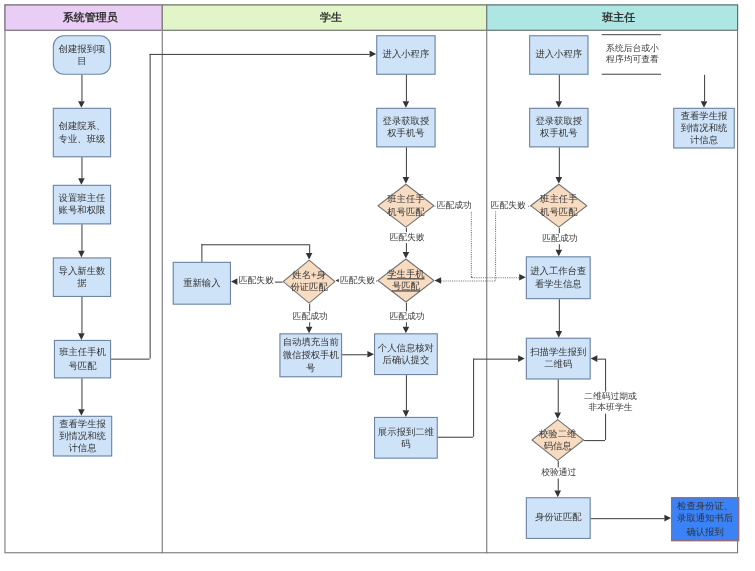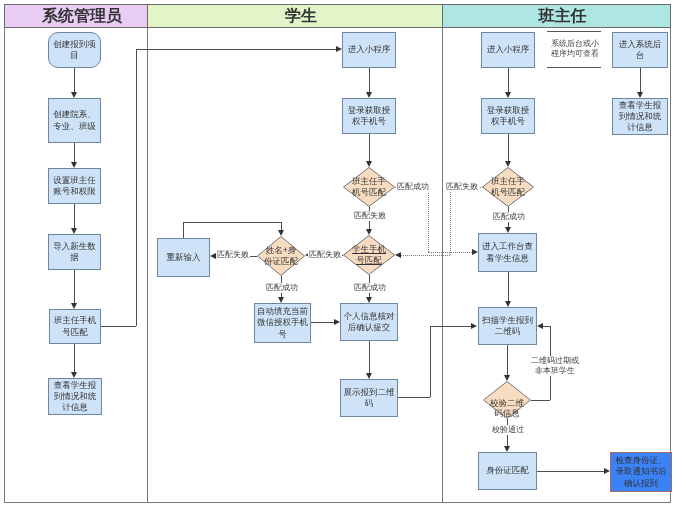--- a/index.html
+++ b/index.html
@@ -1,20 +1,20 @@
 <!DOCTYPE html>
 <html><head>
 <meta charset="utf-8">
 <style>
   html,body{margin:0;padding:0;background:#fff;}
   .canvas{position:relative;width:686px;height:519px;background:#fff;
     font-family:"Liberation Sans","DejaVu Sans",sans-serif;overflow:hidden;}
   .frame{position:absolute;border:1px solid #787878;box-sizing:border-box;background:#fff;}
   .hdr{position:absolute;border:1px solid #6b6b6b;box-sizing:border-box;display:flex;
-    align-items:center;justify-content:center;font-size:16px;font-weight:bold;color:#333;padding-left:12px;}
+    align-items:center;justify-content:center;font-size:10px;font-weight:bold;color:#333;padding-left:12px;}
   .vsep{position:absolute;width:0;border-left:1px solid #787878;}
   .node{position:absolute;background:#cfe3f8;border:1px solid #6e86a4;box-sizing:border-box;
     display:flex;align-items:center;justify-content:center;text-align:center;
     font-size:8.5px;color:#333;line-height:1.3;padding:1px 2px;}
   .node.pink{background:#3b82f6;border-color:#9c6b6b;}
   .diamond{position:absolute;display:flex;align-items:center;justify-content:center;
     text-align:center;font-size:8.5px;color:#333;line-height:1.25;}
   .diamond svg{position:absolute;left:0;top:0;}
   .diamond span{position:relative;width:38px;z-index:1;}
   .hl{position:absolute;height:0;border-top:1px solid #4d4d4d;}
@@ -116,34 +116,31 @@
         <polygon points="26,0.5 51.5,20 26,39.5 0.5,20" fill="#f8dcc1" stroke="#737373" stroke-width="1"></polygon>
       </svg>
     <span>班主任手机号匹配</span>
   </div>
   <div class="node" style="left:478px;top:233px;width:59px;height:39px;">
       <span>进入工作台查看学生信息</span>
     </div>
   <div class="node" style="left:478px;top:307px;width:59px;height:38px;">
       <span>扫描学生报到二维码</span>
     </div>
-  <div class="diamond" style="left:483px;top:381px;width:48px;height:38px;align-items:flex-end;">
+  <div class="diamond" style="left:483px;top:381px;width:48px;height:38px;">
     <svg width="48" height="38" viewBox="0 0 48 38">
         <polygon points="24,0.5 47.5,19 24,37.5 0.5,19" fill="#f8dcc1" stroke="#737373" stroke-width="1"></polygon>
       </svg>
     <span style="width:36px;">校验二维码信息</span>
   </div>
   <div class="node" style="left:478px;top:452px;width:59px;height:38px;">
       <span>身份证匹配</span>
     </div>
   <div class="node pink" style="left:610px;top:452px;width:62px;height:40px;">
       <span>检查身份证、录取通知书后确认报到</span>
-    </div>
-  <div class="node" style="left:612px;top:32px;width:56px;height:36px;">
-      <span>进入系统后台</span>
     </div>
   <div class="node" style="left:612px;top:98px;width:56px;height:37px;">
       <span>查看学生报到情况和统计信息</span>
     </div>
 
   <div class="hl note" style="left:547px;top:31px;width:54px;"></div>
   <div class="hl note" style="left:547px;top:67px;width:54px;"></div>
   <div class="lbl" style="left:549px;top:39px;width:50px;">系统后台或小程序均可查看</div>
 
   <div class="vl" style="left:74px;top:68px;height:24px;"></div>

